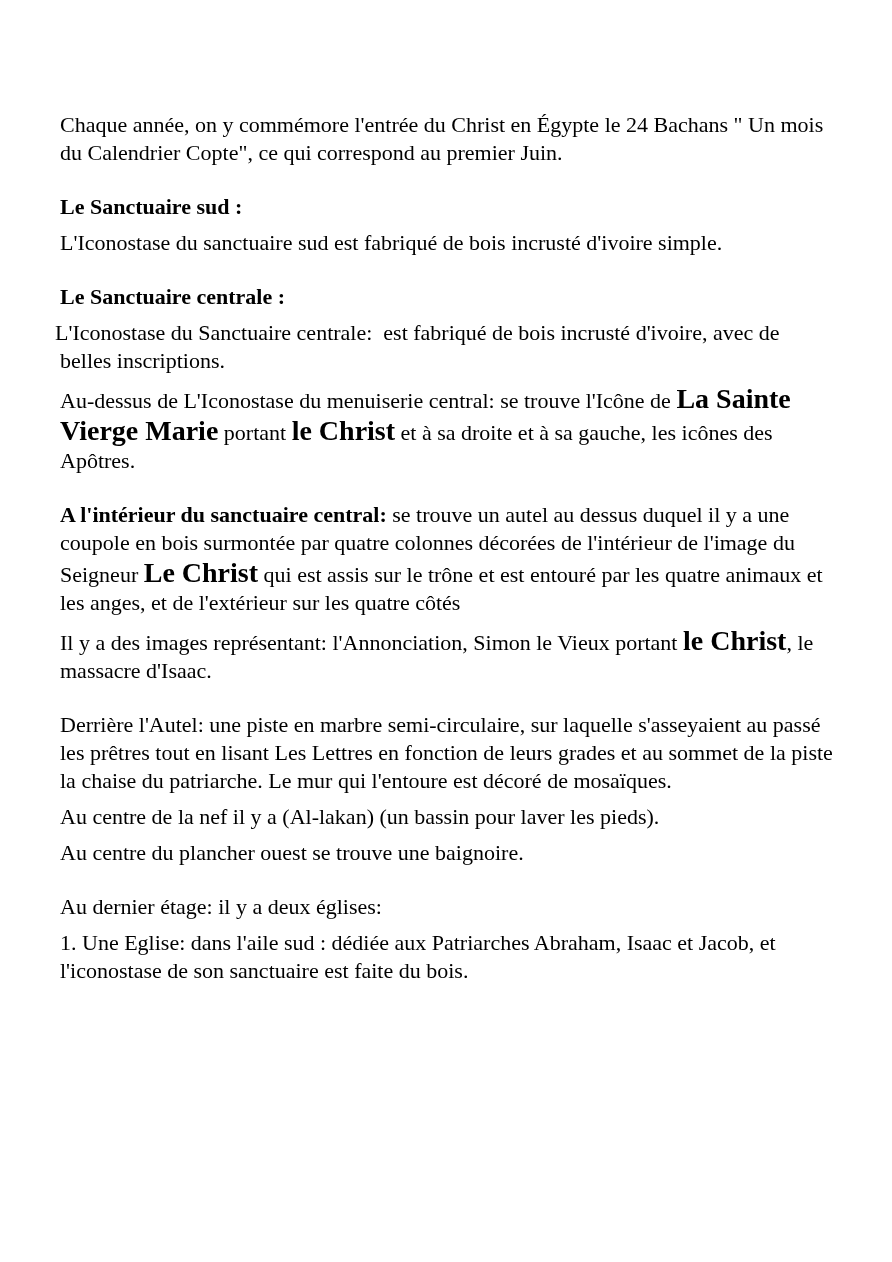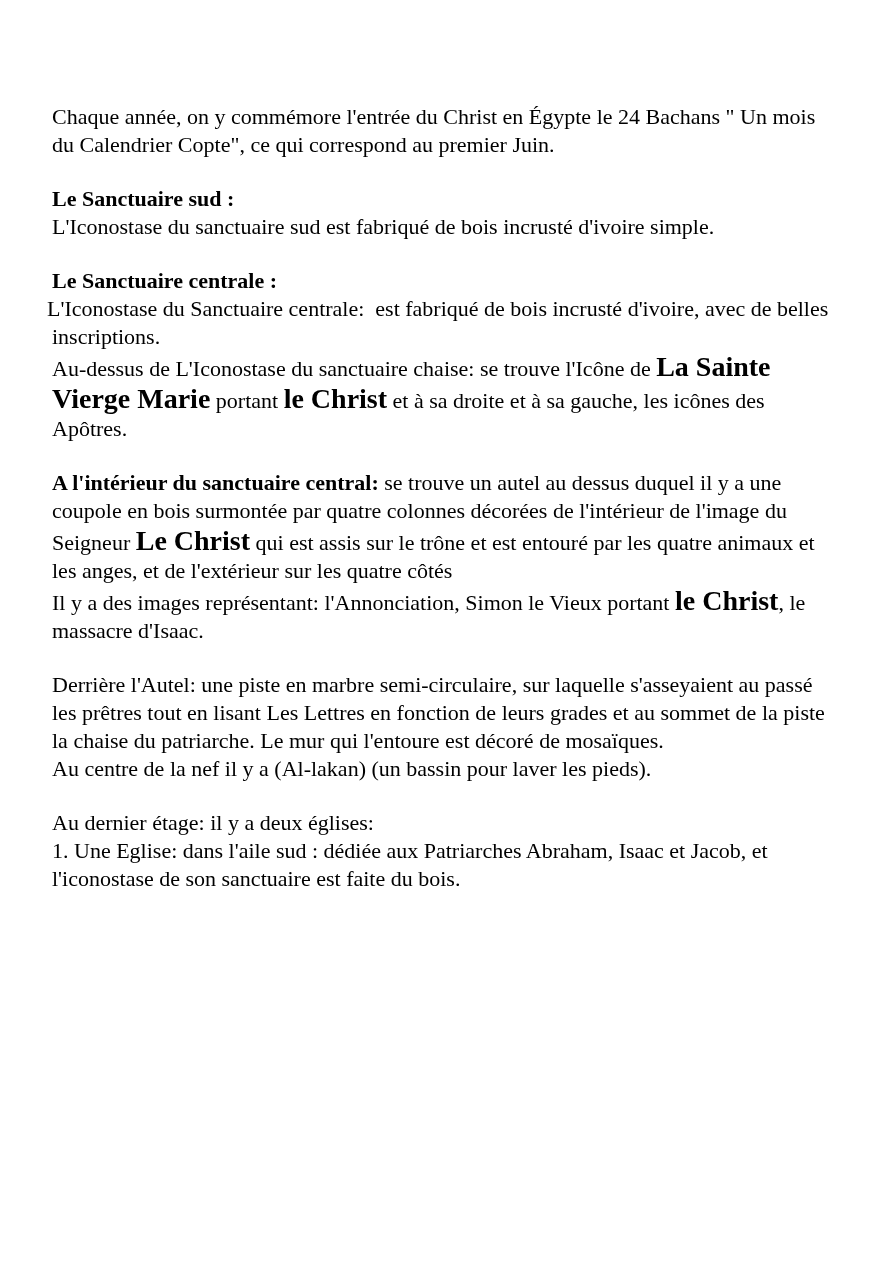--- a/index.html
+++ b/index.html
@@ -12,21 +12,21 @@
     overflow: hidden;
   }
   .page {
     box-sizing: border-box;
     width: 892px;
     height: 1262px;
     padding: 103px 50px 0 52px;
     background: #ffffff;
   }
   .para {
-    margin: 0;
+    margin: 8px;
     font-size: 22px;
     line-height: 28px;
     white-space: pre-wrap;
   }
   .gap { margin-top: 26px; }
   .heading {
     font-weight: bold;
   }
   .bold { font-weight: bold; }
   .big {
@@ -44,30 +44,31 @@
   <p class="para"><span>Chaque année, on y commémore l'entrée du Christ en Égypte le 24 Bachans " Un mois du Calendrier Copte", ce qui correspond au premier Juin.</span></p>
 
   <p class="para gap heading"><span>Le Sanctuaire sud :</span></p>
 
   <p class="para"><span>L'Iconostase du sanctuaire sud est fabriqué de bois incrusté d'ivoire simple.</span></p>
 
   <p class="para gap heading"><span>Le Sanctuaire centrale :</span></p>
 
   <p class="para hang"><span>L'Iconostase du Sanctuaire centrale:  est fabriqué de bois incrusté d'ivoire, avec de belles inscriptions.</span></p>
 
-  <p class="para"><span>Au-dessus de L'Iconostase du sanctuaire chaise: se trouve l'Icône de </span><span class="big">La Sainte Vierge Marie</span><span> portant </span><span class="big">le Christ</span><span> et à sa droite et à sa gauche, les icônes des Apôtres.</span></p>
+  <p class="para"><span>Au-dessus de L'Iconostase du menuiserie central: se trouve l'Icône de </span><span class="big">La Sainte Vierge Marie</span><span> portant </span><span class="big">le Christ</span><span> et à sa droite et à sa gauche, les icônes des Apôtres.</span></p>
 
   <p class="para gap"><span class="bold">A l'intérieur du sanctuaire central:</span><span> se trouve un autel au dessus duquel il y a une coupole en bois surmontée par quatre colonnes décorées de l'intérieur de l'image du Seigneur </span><span class="big">Le Christ</span><span> qui est assis sur le trône et est entouré par les quatre animaux et les anges, et de l'extérieur sur les quatre côtés</span></p>
 
   <p class="para"><span>Il y a des images représentant: l'Annonciation, Simon le Vieux portant </span><span class="big">le Christ</span><span>, le massacre d'Isaac.</span></p>
 
   <p class="para gap"><span>Derrière l'Autel: une piste en marbre semi-circulaire, sur laquelle s'asseyaient au passé les prêtres tout en lisant Les Lettres en fonction de leurs grades et au sommet de la piste la chaise du patriarche. Le mur qui l'entoure est décoré de mosaïques.</span></p>
 
 
   <p class="para"><span>Au centre de la nef il y a (Al-lakan) (un bassin pour laver les pieds).</span></p>
 
+  <p class="para"><span>Au centre du plancher ouest se trouve une baignoire.</span></p>
 
   <p class="para gap"><span>Au dernier étage: il y a deux églises:</span></p>
 
   <p class="para"><span>1. Une Eglise: dans l'aile sud : dédiée aux Patriarches Abraham, Isaac et Jacob, et l'iconostase de son sanctuaire est faite du bois.</span></p>
 
 
 </div>
 
 </body></html>

